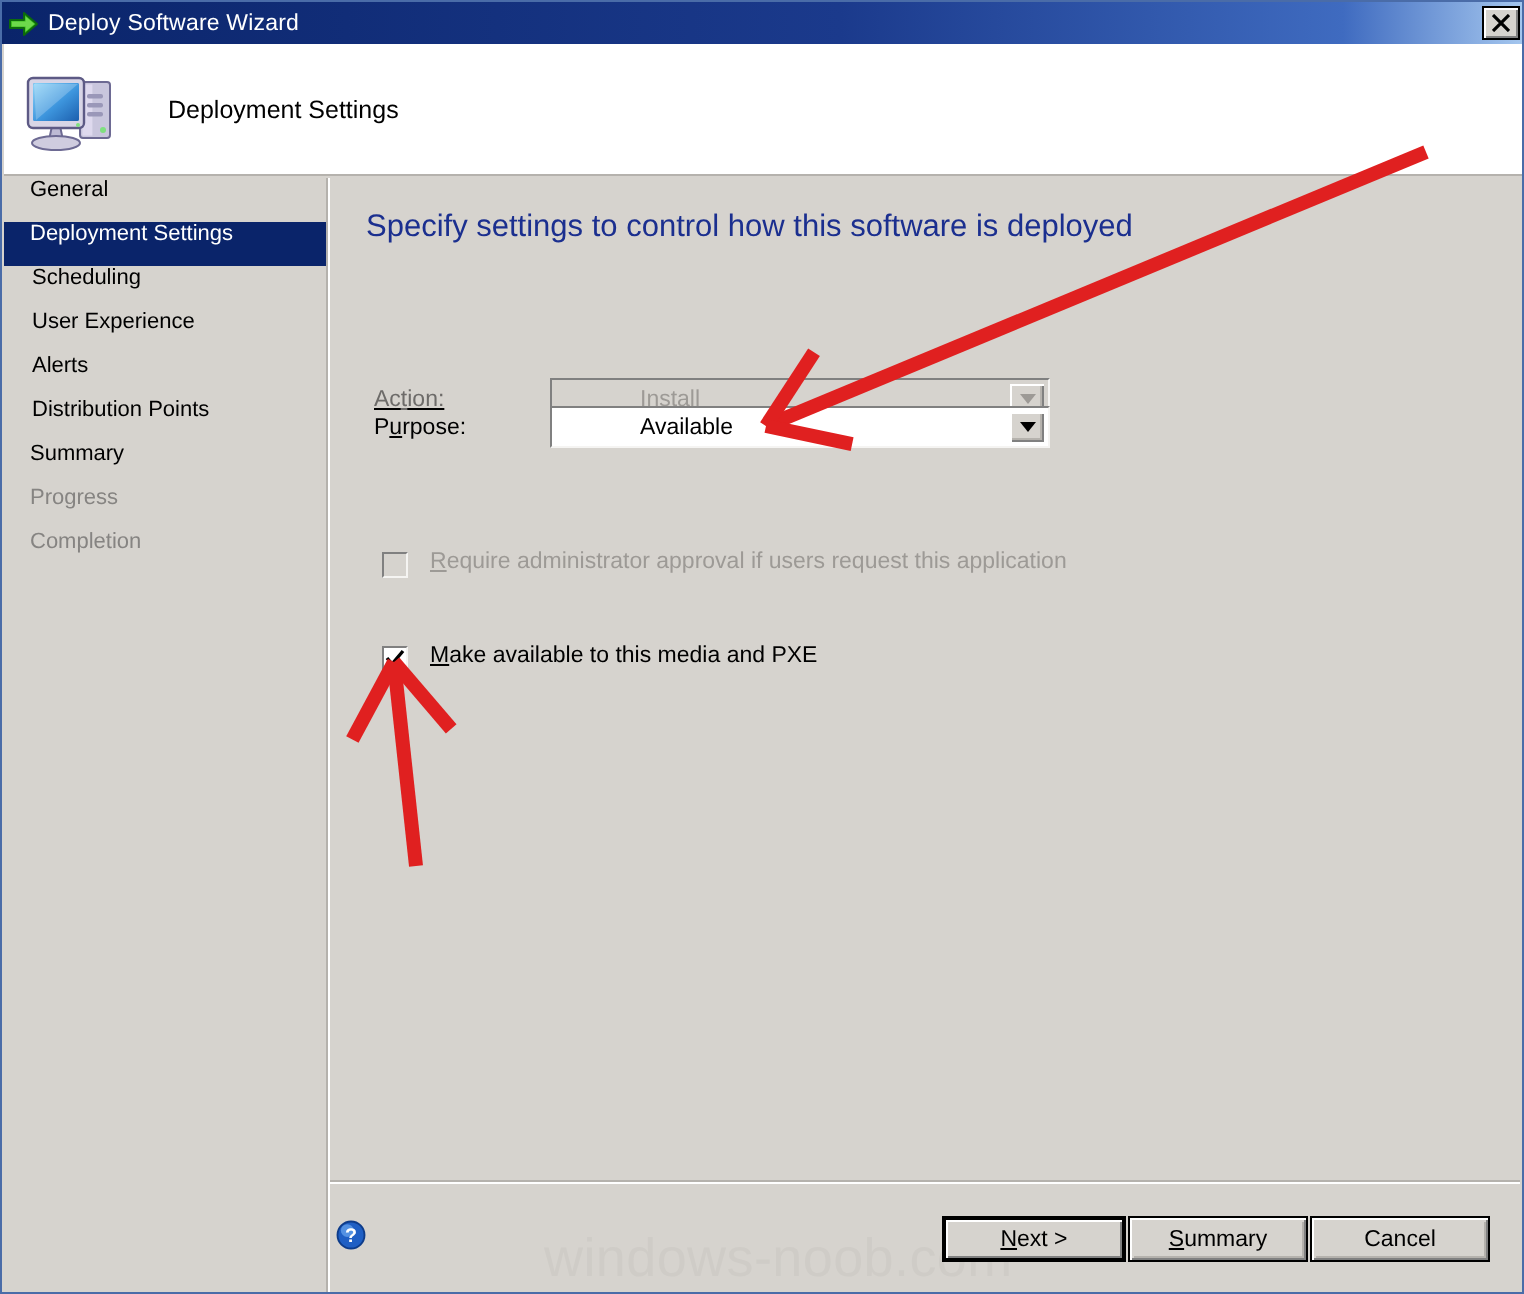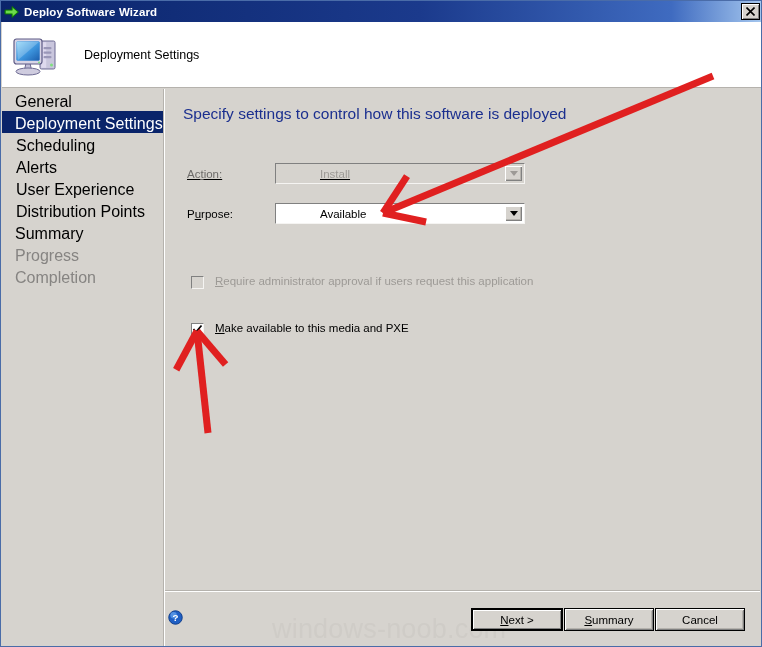--- a/index.html
+++ b/index.html
@@ -34,21 +34,21 @@
   }
   #title-icon {
     width: 16px; height: 16px;
     margin-right: 4px;
     flex: none;
     display: block;
   }
   #title-text {
     color: #ffffff;
     font-size: 11.5px;
-    font-weight: bold;
+    font-weight: normal;
     letter-spacing: 0.1px;
     white-space: nowrap;
     font-family: "Liberation Sans", sans-serif;
   }
   #close-btn {
     position: absolute;
     right: 3px; top: 2px;
     width: 19px; height: 17px;
     background: #d6d3ce;
     border: 1px solid #000000;
@@ -89,22 +89,22 @@
   #sidebar {
     position: absolute;
     left: 1px; top: 88px;
     width: 161px;
     height: 558px;
     background: #d6d3ce;
   }
   .nav-item {
     height: 22px;
     display: flex;
-    align-items: flex-end;
-    font-size: 16px;
+    align-items: flex-start;
+    font-size: 11px;
     color: #000000;
     padding-left: 13px;
     box-sizing: border-box;
     cursor: default;
     white-space: nowrap;
     font-family: "Liberation Sans", sans-serif;
   }
   .nav-item.indent { padding-left: 14px; }
   .nav-item.selected {
     background: #0a246a;
@@ -329,44 +329,44 @@
       <div class="nav-item">
         <span>General</span>
       </div>
       <div class="nav-item selected">
         <span>Deployment Settings</span>
       </div>
       <div class="nav-item indent">
         <span>Scheduling</span>
       </div>
       <div class="nav-item indent">
+        <span>User Experience</span>
+      </div>
+      <div class="nav-item indent">
         <span>Alerts</span>
-      </div>
-      <div class="nav-item indent">
-        <span>User Experience</span>
       </div>
       <div class="nav-item indent">
         <span>Distribution Points</span>
       </div>
       <div class="nav-item">
         <span>Summary</span>
       </div>
       <div class="nav-item disabled">
         <span>Progress</span>
       </div>
       <div class="nav-item disabled">
         <span>Completion</span>
       </div>
     </div>
   <div id="sidebar-divider"></div>
 
   <div id="content">
     <div id="page-heading">Specify settings to control how this software is deployed</div>
 
-    <div class="field-row" style="top:74px;text-decoration:underline;">
+    <div class="field-row" style="top:100px;text-decoration:underline;">
       <span class="field-label disabled"><span>Ac</span><span class="acc">t</span><span>ion:</span></span>
       <div class="combo disabled">
         <span class="combo-text">Install</span>
         <span class="combo-arrow">
           <svg width="8" height="5" viewBox="0 0 8 5">
               <path d="M0 0 L8 0 L4 5 Z" fill="#9d9a96"></path>
             </svg>
         </span>
       </div>
     </div>

